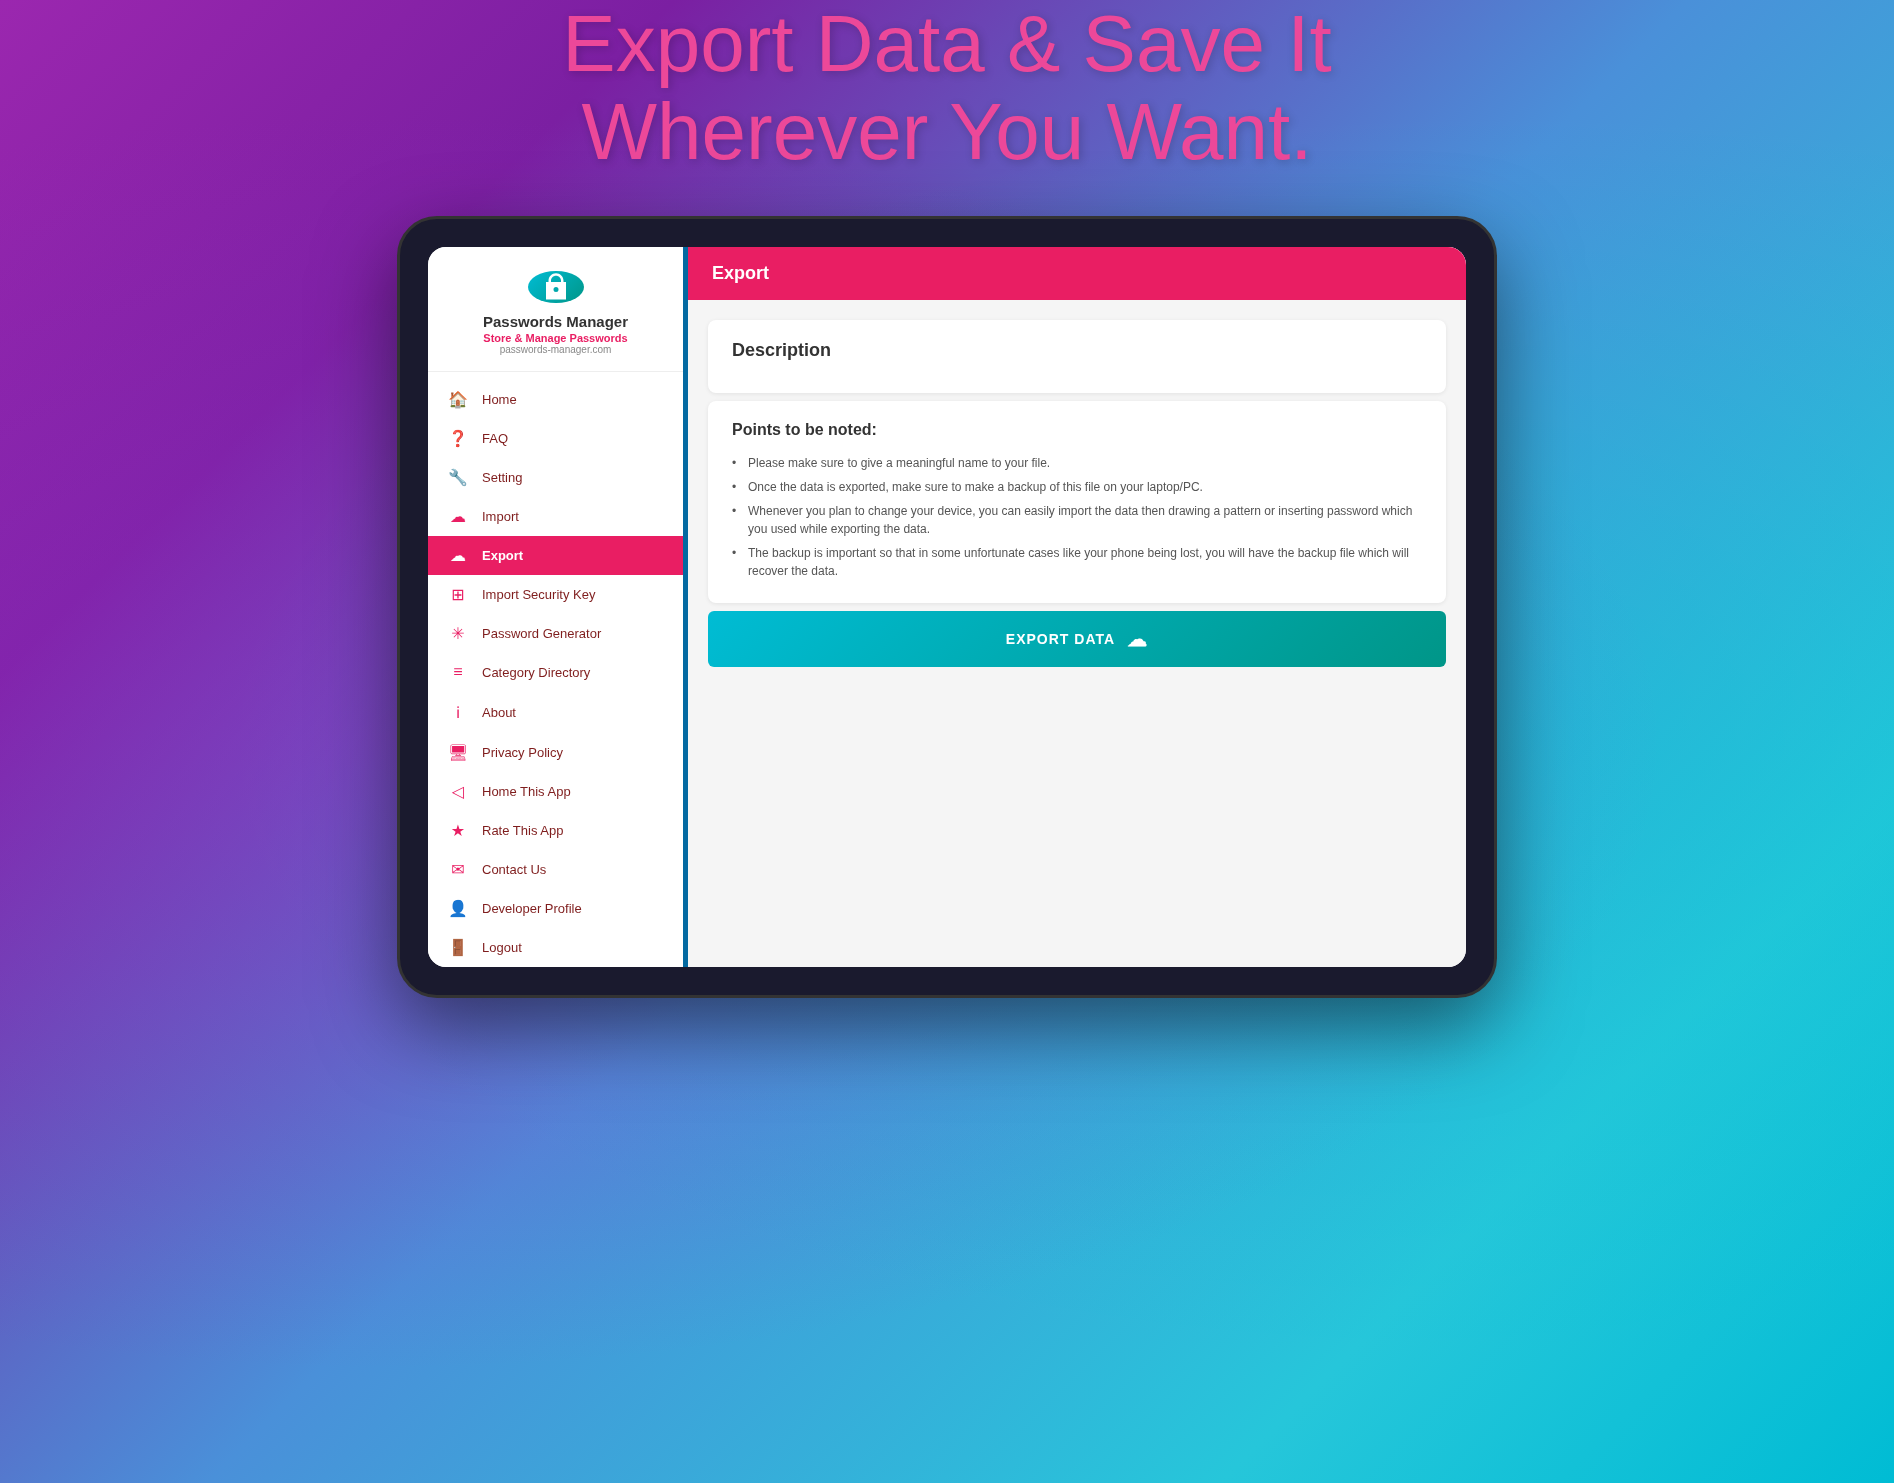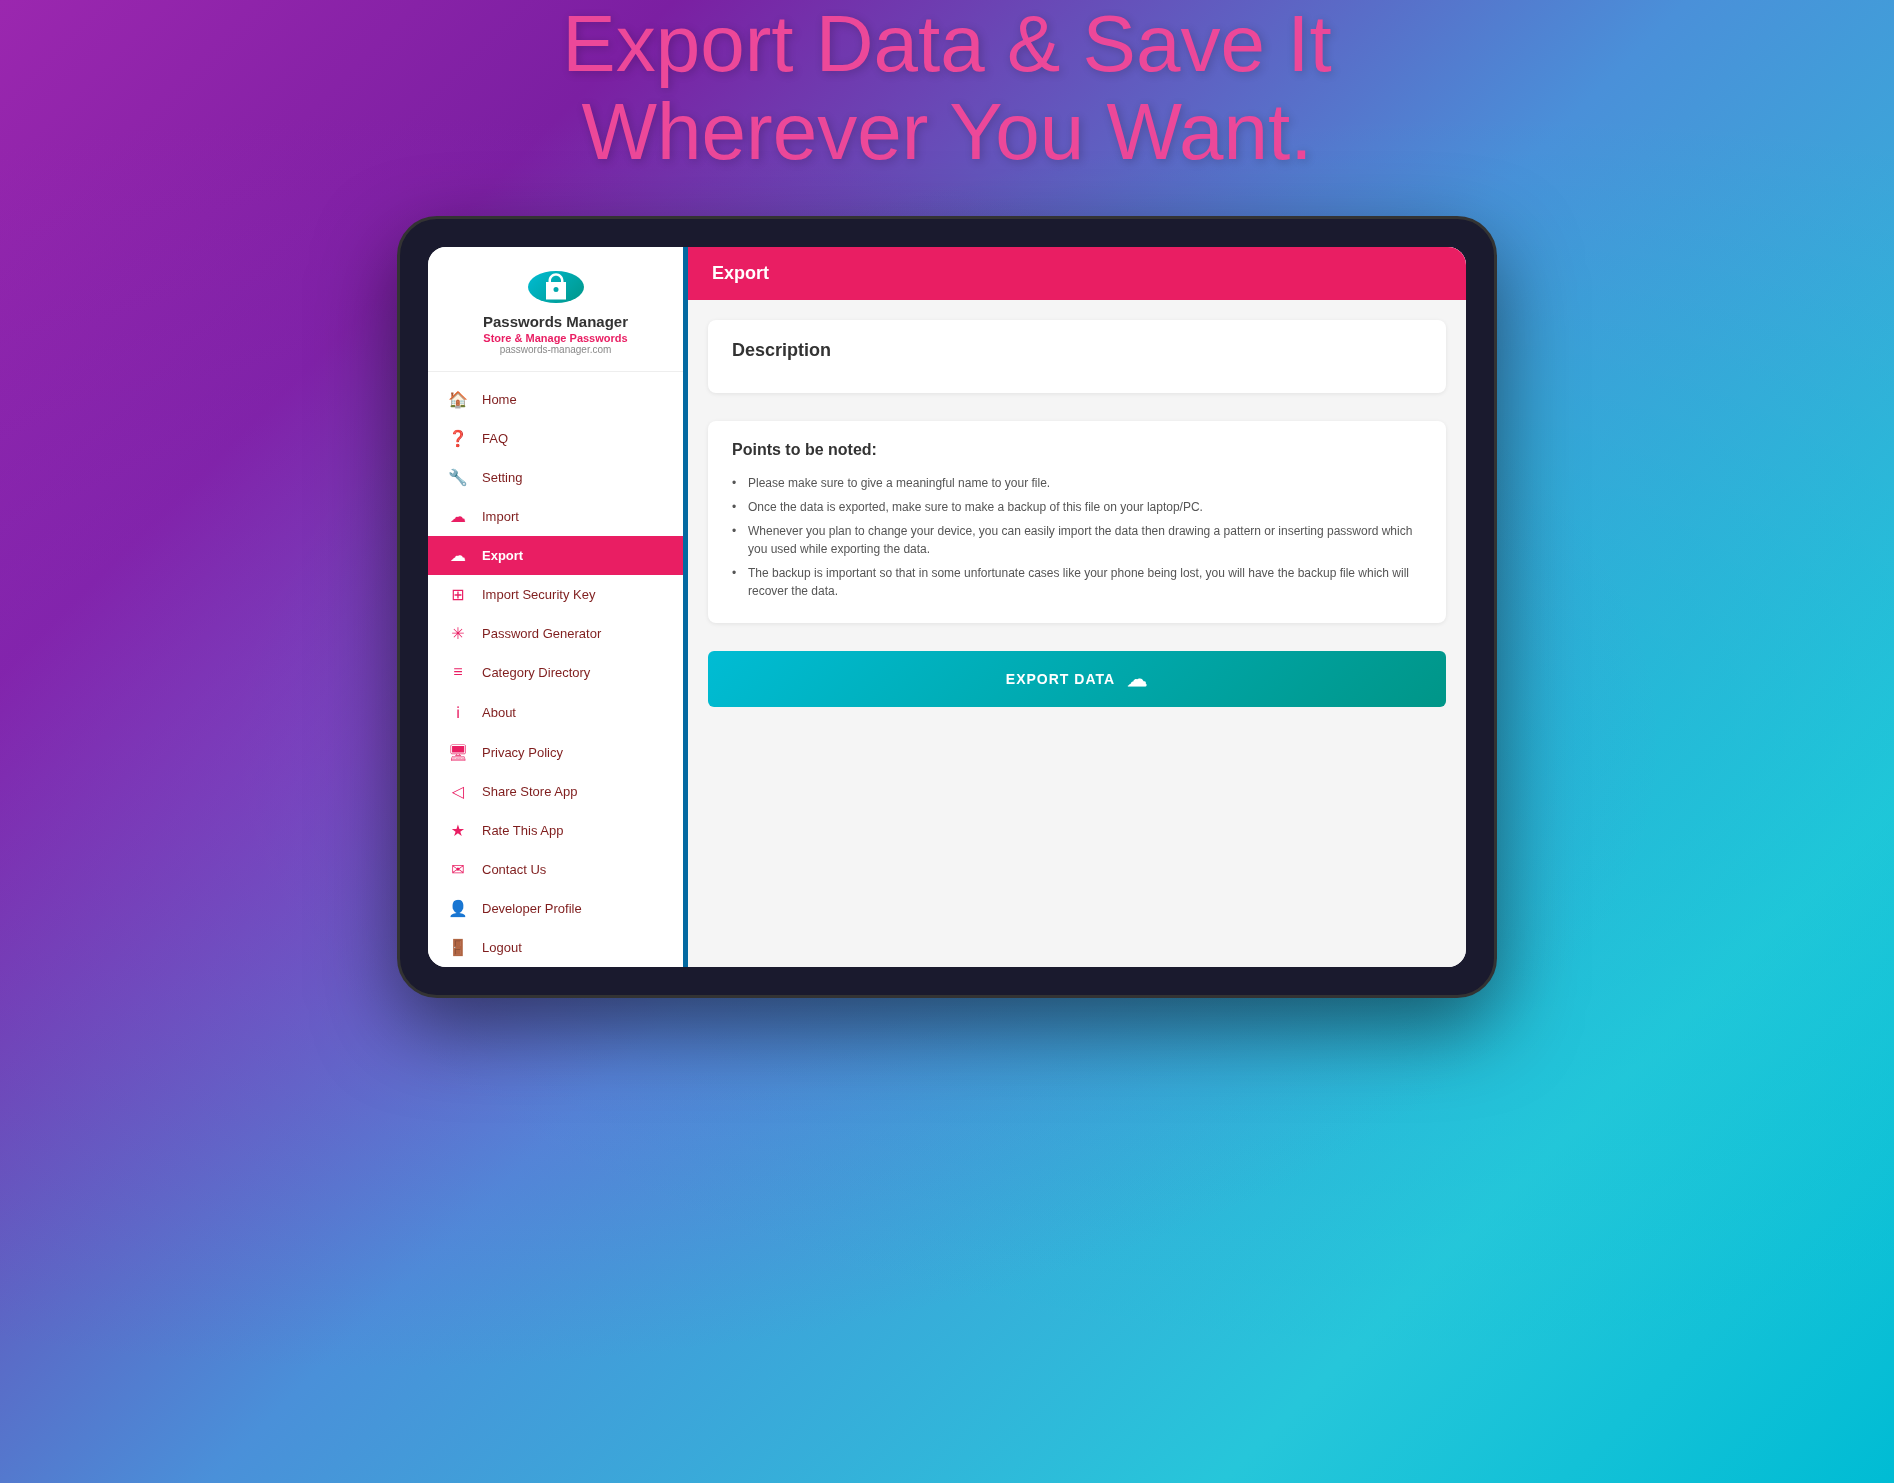--- a/index.html
+++ b/index.html
@@ -167,21 +167,21 @@
     .main-header-title {
       color: white;
       font-size: 18px;
       font-weight: 700;
     }
 
     .content-area {
       padding: 20px;
       display: flex;
       flex-direction: column;
-      gap: 28px;
+      gap: 8px;
     }
 
     .card {
       background: white;
       border-radius: 8px;
       padding: 20px 24px;
       box-shadow: 0 1px 4px rgba(0,0,0,0.08);
     }
 
     .card-title {
@@ -304,21 +304,21 @@
       <div class="nav-item">
         <span class="nav-icon">ℹ</span>
         <span class="nav-label">About</span>
       </div>
       <div class="nav-item">
         <span class="nav-icon">🖥</span>
         <span class="nav-label">Privacy Policy</span>
       </div>
       <div class="nav-item">
         <span class="nav-icon">◁</span>
-        <span class="nav-label">Share Store App</span>
+        <span class="nav-label">Home This App</span>
       </div>
       <div class="nav-item">
         <span class="nav-icon">★</span>
         <span class="nav-label">Rate This App</span>
       </div>
       <div class="nav-item">
         <span class="nav-icon">✉</span>
         <span class="nav-label">Contact Us</span>
       </div>
       <div class="nav-item">

